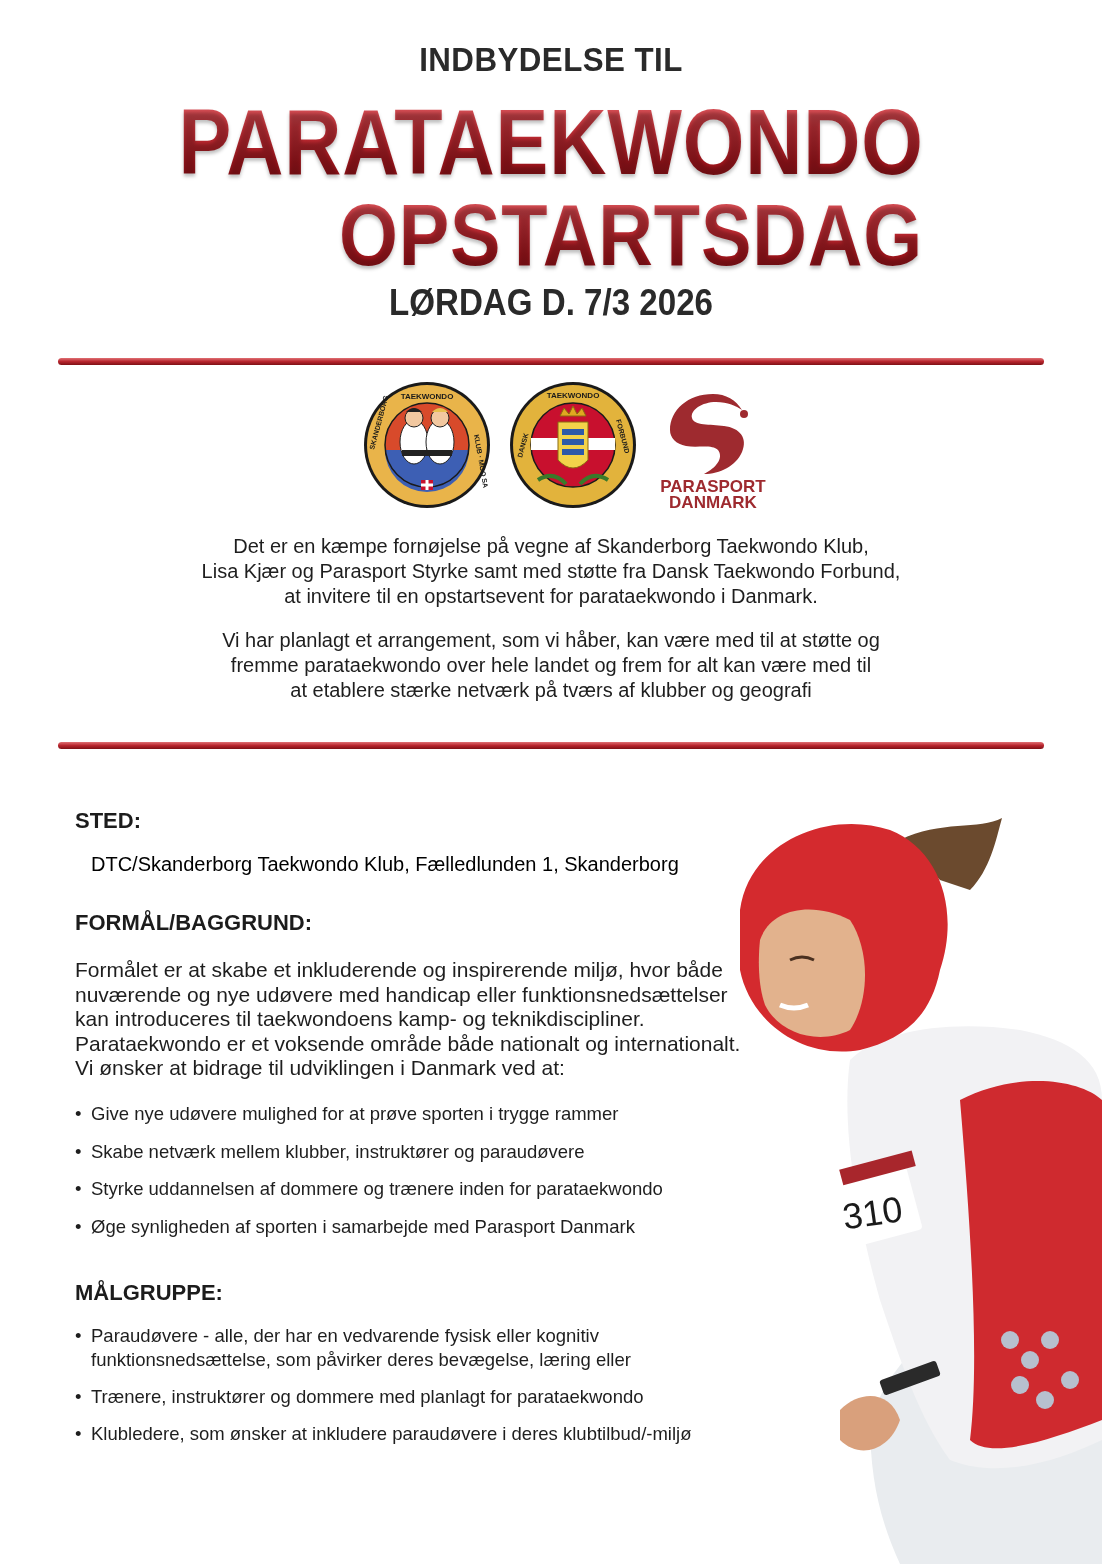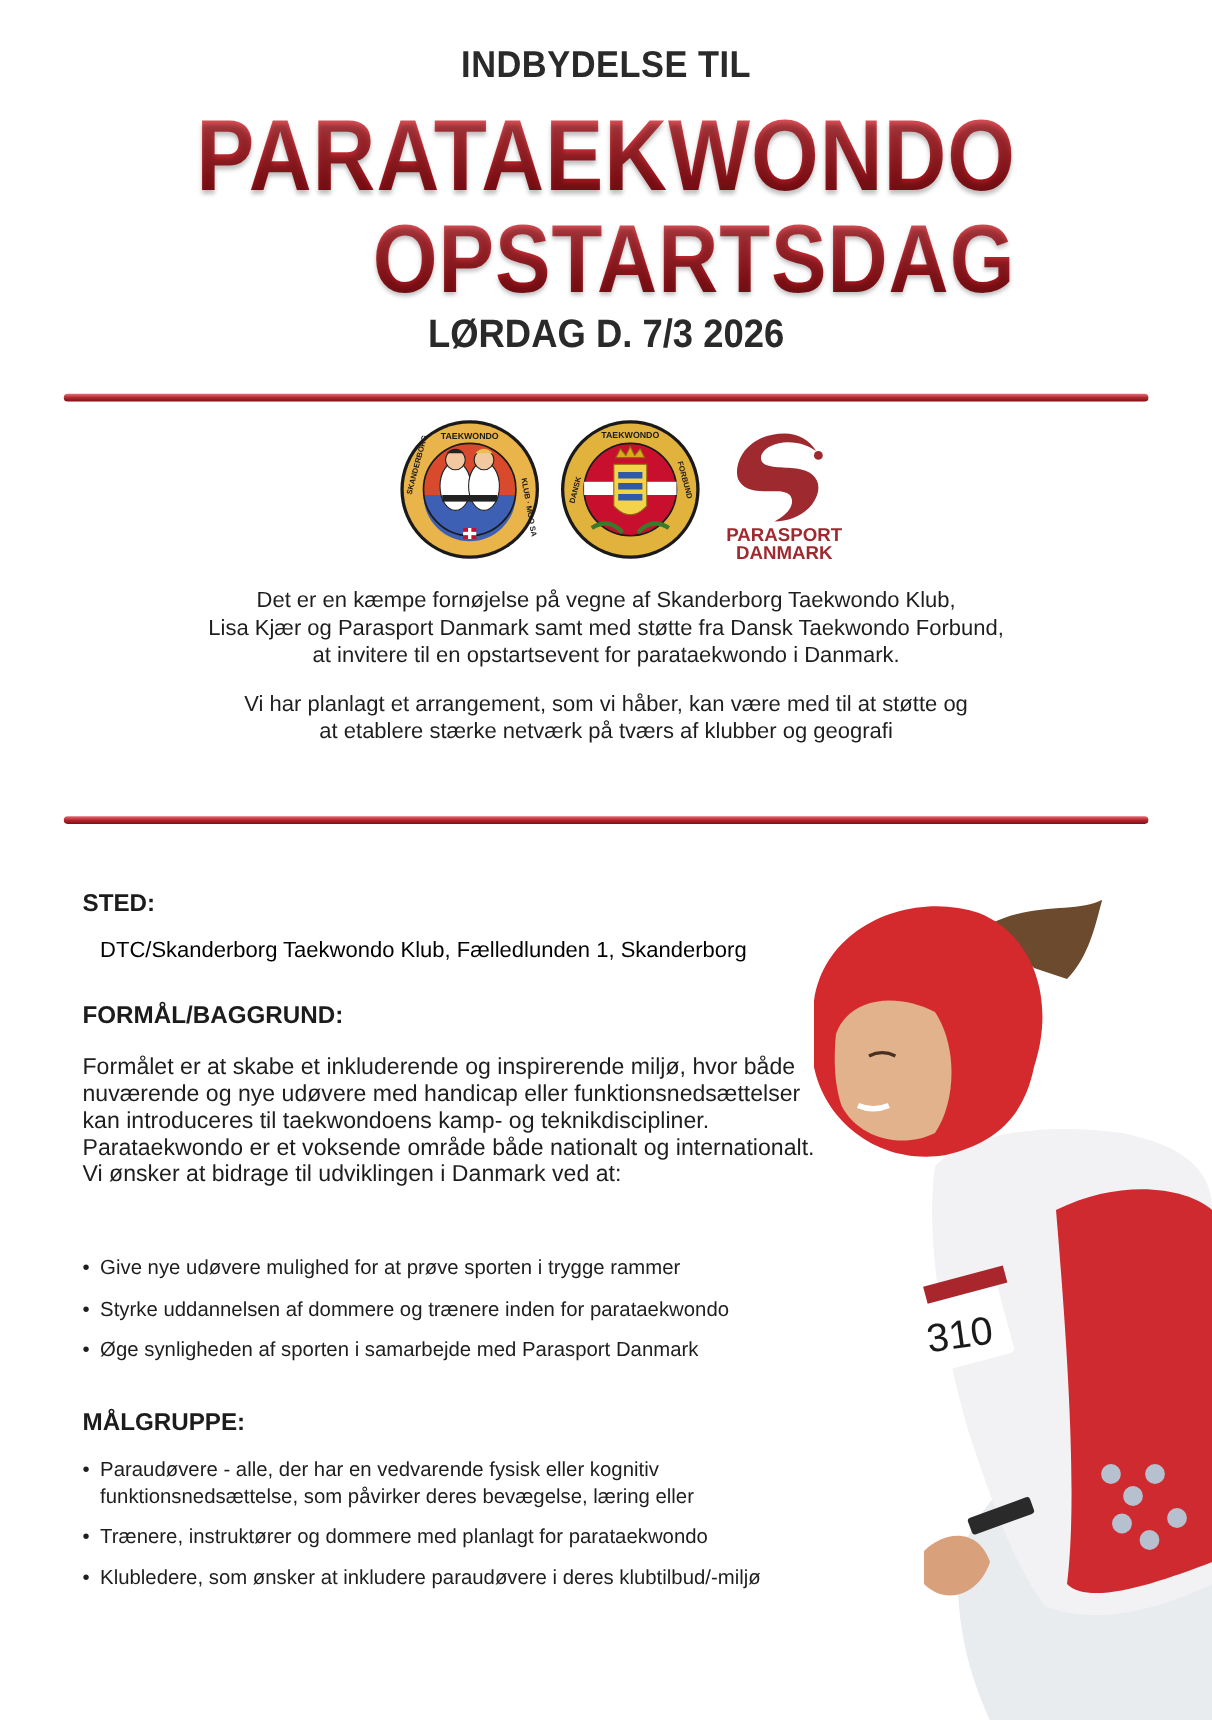--- a/index.html
+++ b/index.html
@@ -35,21 +35,21 @@
     .p2 { top:628px; }
 
     .h2 { left:75px; font-size:22px; font-weight:bold; color:#1c1c1c; }
     .sted-h { top:808px; }
     .sted-t { top:853px; left:91px; font-size:20px; color:#000000; }
     .formal-h { top:910px; }
     .formal-t { top:958px; left:75px; width:680px; font-size:21px; line-height:24.5px; color:#1e1e1e; }
     .bullets { left:75px; width:700px; font-size:18.5px; color:#1e1e1e; }
     .bullets .b { position:relative; padding-left:16px; }
     .bullets .b::before { content:"•"; position:absolute; left:0; top:0; }
-    .bl1 { top:1102px;margin-top:38px; }
+    .bl1 { top:1102px; }
     .bl1 .b { height:37.5px; line-height:24px; }
     .malgr-h { top:1280px; }
     .bl2 { top:1324px; }
     .bl2 .b { line-height:24px; margin-bottom:13px; }
 
     .athlete { left:720px; top:800px; width:382px; height:764px; }
   </style>
 </head>
 <body>
 
@@ -97,25 +97,26 @@
 
 <svg class="abs logo logo3" viewBox="0 0 110 130">
   <path d="M55 14 C30 14 12 30 12 50 C12 58 18 64 28 66 C40 68 54 64 60 70 C66 78 58 88 46 94 C62 94 78 86 84 72 C90 58 82 48 66 46 C52 44 36 46 34 38 C32 30 44 22 58 22 C70 22 78 26 84 30 C78 20 68 14 55 14 Z" fill="#9e2a2f"></path>
   <circle cx="86" cy="34" r="4" fill="#9e2a2f"></circle>
   <text x="55" y="112" font-size="17" font-weight="bold" text-anchor="middle" fill="#9e2a2f" font-family="Liberation Sans, sans-serif">PARASPORT</text>
   <text x="55" y="128" font-size="17" font-weight="bold" text-anchor="middle" fill="#9e2a2f" font-family="Liberation Sans, sans-serif">DANMARK</text>
 </svg>
 
 <div class="abs center para p1">
   <div>Det er en kæmpe fornøjelse på vegne af Skanderborg Taekwondo Klub,</div>
-  <div>Lisa Kjær og Parasport Danmark samt med støtte fra Dansk Taekwondo Forbund,</div>
+  <div>Lisa Kjær og Parasport Styrke samt med støtte fra Dansk Taekwondo Forbund,</div>
   <div>at invitere til en opstartsevent for parataekwondo i Danmark.</div>
 </div>
 <div class="abs center para p2">
   <div>Vi har planlagt et arrangement, som vi håber, kan være med til at støtte og</div>
+  <div>fremme parataekwondo over hele landet og frem for alt kan være med til</div>
   <div>at etablere stærke netværk på tværs af klubber og geografi</div>
 </div>
 
 <div class="abs rule bottom"></div>
 
 <svg class="abs athlete" viewBox="0 0 382 764">
   <path d="M180 40 C220 20 260 30 282 18 C276 40 270 70 250 90 L220 80 Z" fill="#6b4a2e"></path>
   <path d="M150 620 C180 540 230 520 300 500 L382 480 L382 764 L180 764 C160 720 150 680 150 620 Z" fill="#e9ecef"></path>
   <path d="M130 260 C160 230 230 220 300 230 C350 240 382 260 382 300 L382 640 C340 660 280 680 230 660 C200 620 180 560 160 500 C140 430 120 330 130 260 Z" fill="#f2f2f4"></path>
   <path d="M240 300 C300 270 360 280 382 300 L382 620 C330 640 270 660 250 640 C260 560 250 420 240 300 Z" fill="#cf2a2f"></path>
@@ -144,20 +145,21 @@
 <div class="abs h2 formal-h">FORMÅL/BAGGRUND:</div>
 <div class="abs formal-t">
   <div>Formålet er at skabe et inkluderende og inspirerende miljø, hvor både</div>
   <div>nuværende og nye udøvere med handicap eller funktionsnedsættelser</div>
   <div>kan introduceres til taekwondoens kamp- og teknikdiscipliner.</div>
   <div>Parataekwondo er et voksende område både nationalt og internationalt.</div>
   <div>Vi ønsker at bidrage til udviklingen i Danmark ved at:</div>
 </div>
 <div class="abs bullets bl1">
   <div class="b">Give nye udøvere mulighed for at prøve sporten i trygge rammer</div>
+  <div class="b">Skabe netværk mellem klubber, instruktører og paraudøvere</div>
   <div class="b">Styrke uddannelsen af dommere og trænere inden for parataekwondo</div>
   <div class="b">Øge synligheden af sporten i samarbejde med Parasport Danmark</div>
 </div>
 
 <div class="abs h2 malgr-h">MÅLGRUPPE:</div>
 <div class="abs bullets bl2">
   <div class="b">
     <div>Paraudøvere - alle, der har en vedvarende fysisk eller kognitiv</div>
     <div>funktionsnedsættelse, som påvirker deres bevægelse, læring eller</div>
   </div>

